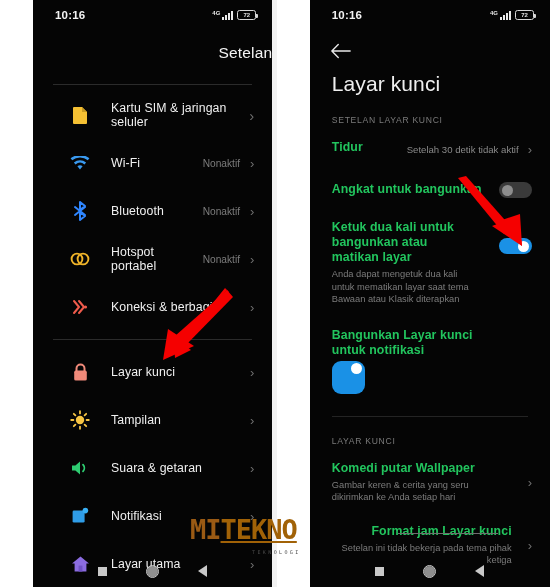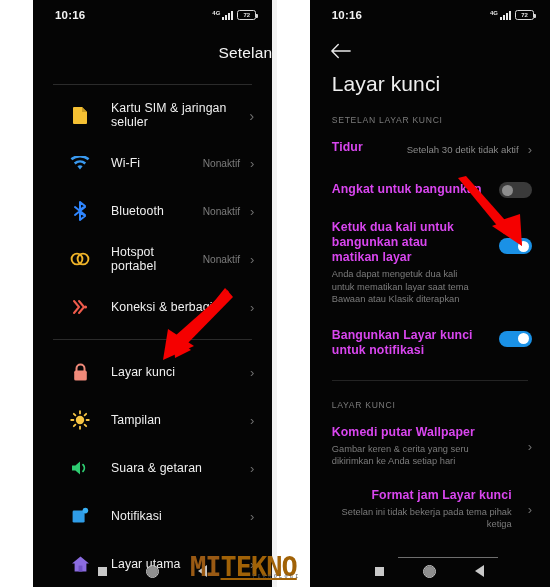--- a/index.html
+++ b/index.html
@@ -124,21 +124,21 @@
     letter-spacing: .7px;
     padding: 19px 0 0 22px;
   }
   .prow {
     display: flex; align-items: flex-start;
     padding: 13px 18px 0 22px;
     position: relative;
   }
   .prow .txt { flex: 1; padding-right: 8px; }
   .prow .ptitle {
-    color: #d946ef;
+    color: #22c55e;
     font-size: 12.3px;
     font-weight: bold;
     line-height: 15px;
     letter-spacing: .1px;
   }
   .prow .psub {
     color: #7c7c7c;
     font-size: 9.3px;
     line-height: 12.5px;
     margin-top: 3px;
@@ -169,24 +169,24 @@
   .rule2 { height:1px; background:#242424; margin: 22px 22px 0; }
 
   
   .arrow { position: absolute; pointer-events: none; }
   .arrow-left  { left: 108px; top: 288px; width: 94px; height: 74px; }
   .arrow-right { left: 142px; top: 176px; width: 96px; height: 76px; }
 
   
   .watermark {
     position: absolute;
-    left: 190px; top: 540px;
+    left: 190px; top: 516px;
     width: 310px; height: 40px;
     pointer-events: none;
-    display: flex; align-items: flex-end;
+    display: flex; align-items: flex-start;
   }
   .wm-text {
     font-family: "DejaVu Sans Mono", monospace;
     font-size: 27px;
     font-weight: bold;
     letter-spacing: -1px;
     line-height: 1;
   }
   .wm-mi { color: #9a5a14; }
   .wm-tekno { color: #a16207; text-decoration: underline; }
@@ -444,21 +444,21 @@
     <div class="prow" style="padding-top:22px;">
       <div class="txt" style="padding-right:26px;">
         <div class="ptitle">Ketuk dua kali untuk bangunkan atau matikan layar</div>
         <div class="psub">Anda dapat mengetuk dua kali untuk mematikan layar saat tema Bawaan atau Klasik diterapkan</div>
       </div>
       <div class="toggle on" style="align-self:flex-start;margin-top:18px;">
           <span class="knob"></span>
         </div>
     </div>
 
-    <div class="prow" style="padding-top:22px;">
+    <div class="prow" style="padding-top:22px;flex-direction:column;">
       <div class="txt" style="padding-right:26px;">
         <div class="ptitle">Bangunkan Layar kunci untuk notifikasi</div>
       </div>
       <div class="toggle on" style="align-self:flex-start;margin-top:3px;">
           <span class="knob"></span>
         </div>
     </div>
 
     <div class="rule2"></div>
 

